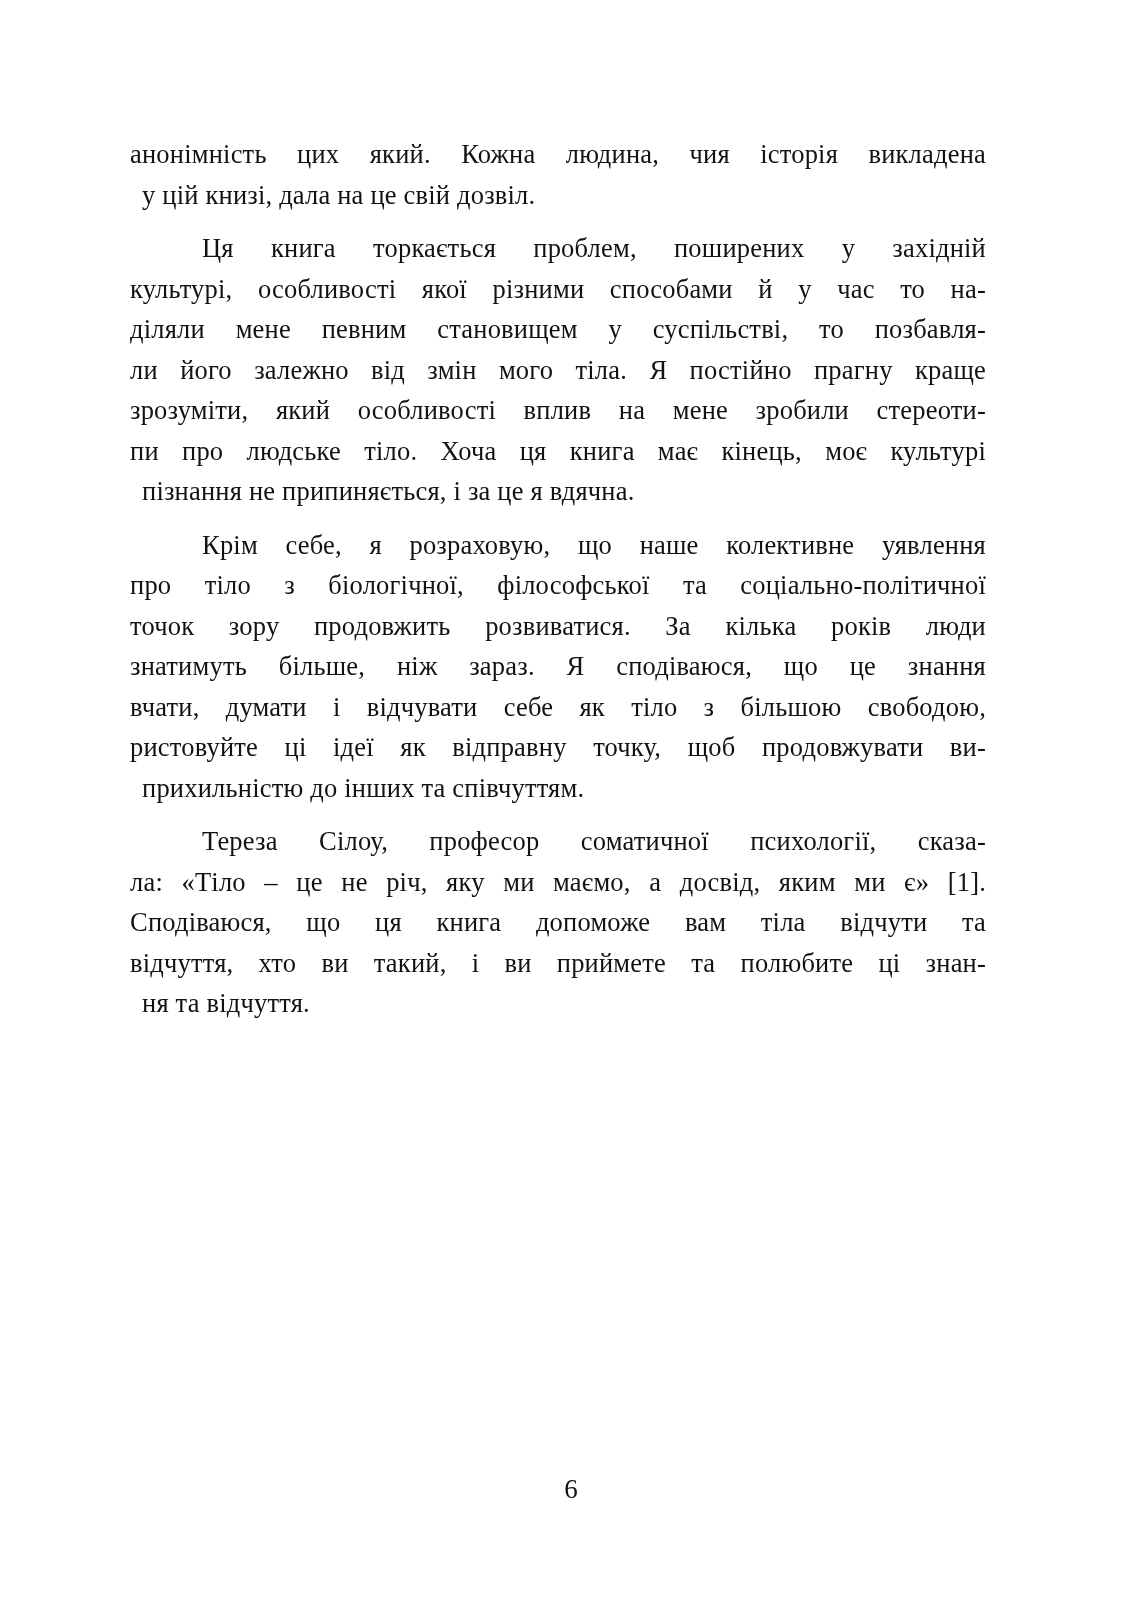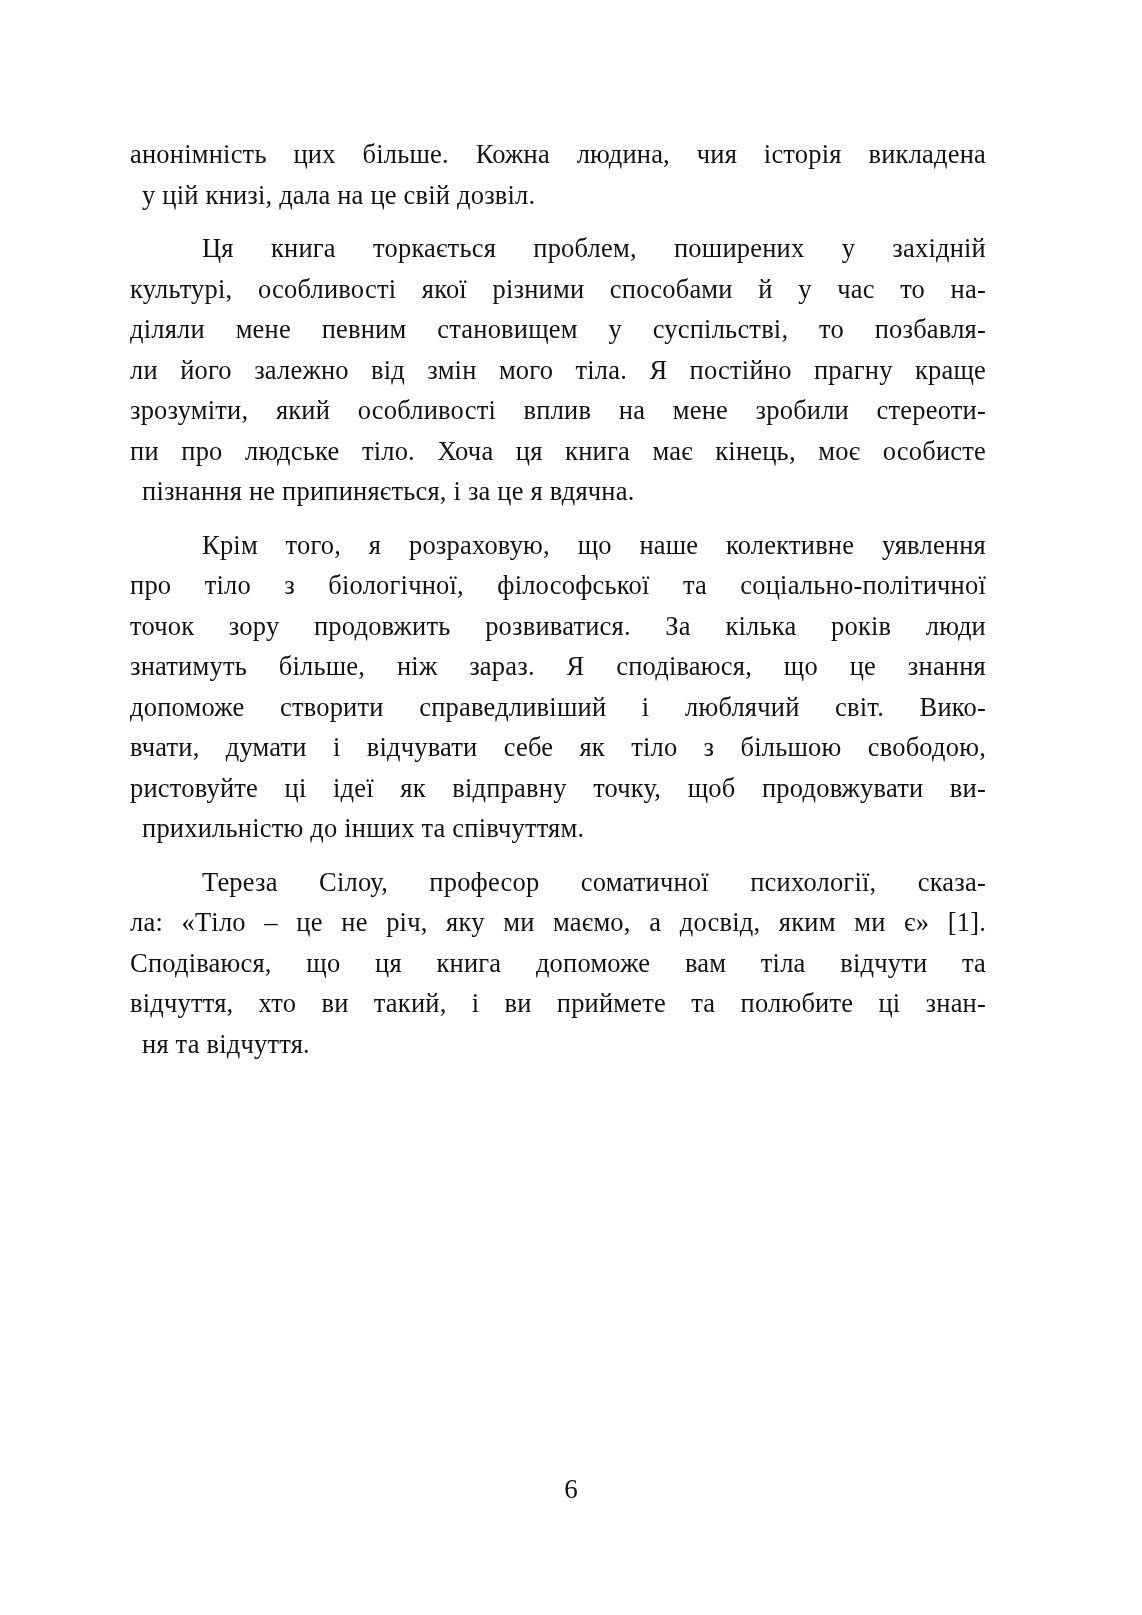--- a/index.html
+++ b/index.html
@@ -52,38 +52,37 @@
     font-size: 27px;
     line-height: 32px;
   }
 </style>
 </head>
 <body>
 
 <div class="page">
   <div class="text-block">
       <div class="paragraph">
-        <div class="line">анонімність цих більше. Кожна людина, чия історія викладена</div>
+        <div class="line">анонімність цих який. Кожна людина, чия історія викладена</div>
         <div class="line last">у цій книзі, дала на це свій дозвіл.</div>
       </div>
       <div class="paragraph">
         <div class="line indent">Ця книга торкається проблем, поширених у західній</div>
         <div class="line">культурі, особливості якої різними способами й у час то на-</div>
         <div class="line">діляли мене певним становищем у суспільстві, то позбавля-</div>
         <div class="line">ли його залежно від змін мого тіла. Я постійно прагну краще</div>
         <div class="line">зрозуміти, який особливості вплив на мене зробили стереоти-</div>
-        <div class="line">пи про людське тіло. Хоча ця книга має кінець, моє особисте</div>
+        <div class="line">пи про людське тіло. Хоча ця книга має кінець, моє культурі</div>
         <div class="line last">пізнання не припиняється, і за це я вдячна.</div>
       </div>
       <div class="paragraph">
-        <div class="line indent">Крім того, я розраховую, що наше колективне уявлення</div>
+        <div class="line indent">Крім себе, я розраховую, що наше колективне уявлення</div>
         <div class="line">про тіло з біологічної, філософської та соціально-політичної</div>
         <div class="line">точок зору продовжить розвиватися. За кілька років люди</div>
         <div class="line">знатимуть більше, ніж зараз. Я сподіваюся, що це знання</div>
-        <div class="line">допоможе створити справедливіший і люблячий світ. Вико-</div>
         <div class="line">вчати, думати і відчувати себе як тіло з більшою свободою,</div>
         <div class="line">ристовуйте ці ідеї як відправну точку, щоб продовжувати ви-</div>
         <div class="line last">прихильністю до інших та співчуттям.</div>
       </div>
       <div class="paragraph">
         <div class="line indent">Тереза Сілоу, професор соматичної психології, сказа-</div>
         <div class="line">ла: «Тіло – це не річ, яку ми маємо, а досвід, яким ми є» [1].</div>
         <div class="line">Сподіваюся, що ця книга допоможе вам тіла відчути та</div>
         <div class="line">відчуття, хто ви такий, і ви приймете та полюбите ці знан-</div>
         <div class="line last">ня та відчуття.</div>

